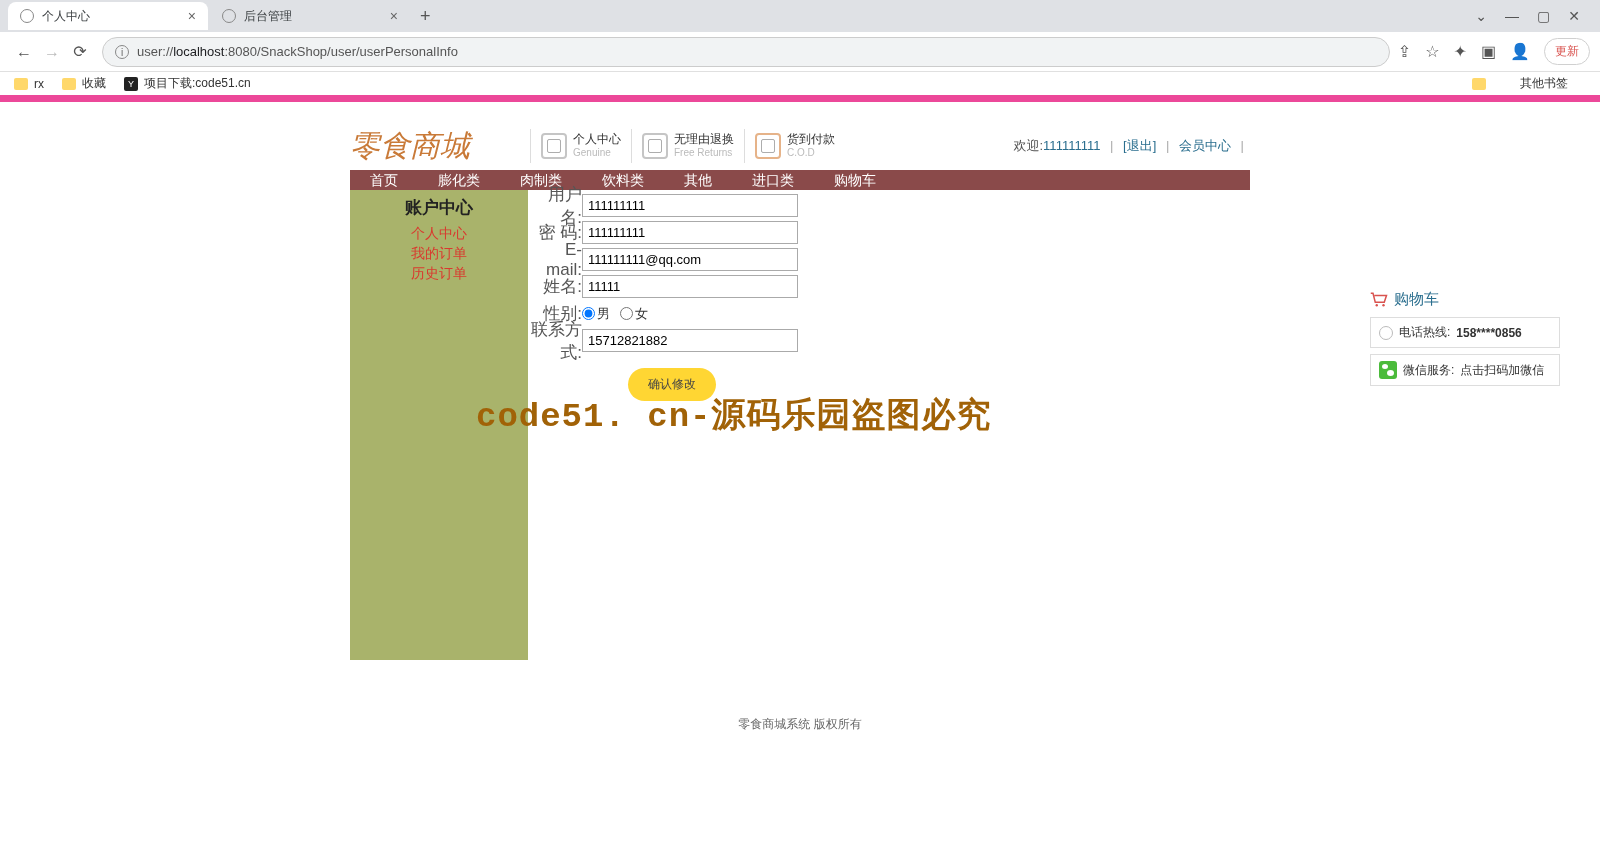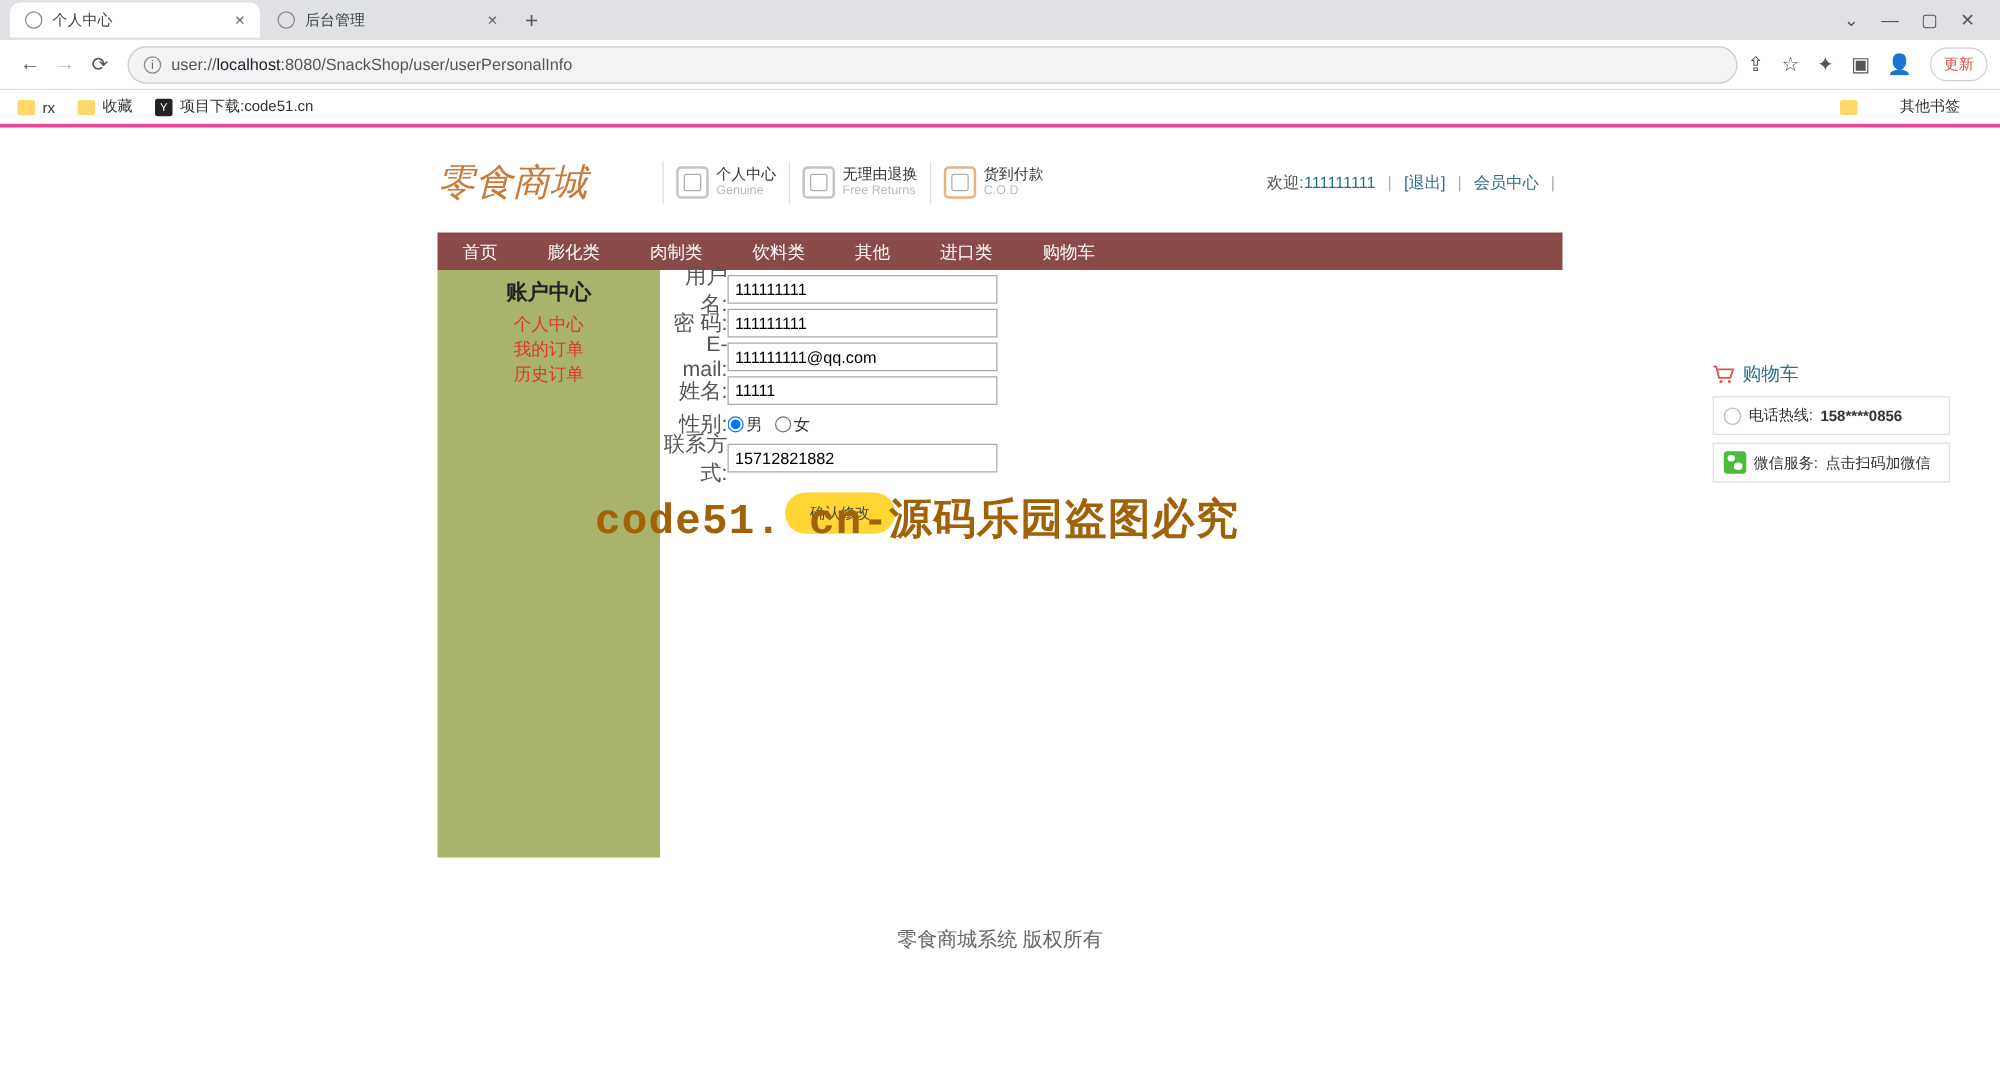--- a/index.html
+++ b/index.html
@@ -18,58 +18,58 @@
 .window-controls span { cursor: pointer; }
 
 .addr-bar { display: flex; align-items: center; height: 40px; padding: 0 10px; background: #fff; border-bottom: 1px solid #e0e0e0; }
 .nav-btn { width: 28px; text-align: center; font-size: 16px; color: #555; cursor: pointer; }
 .url-box { flex: 1; display: flex; align-items: center; height: 30px; border: 1px solid #ccc; border-radius: 15px; padding: 0 12px; margin: 0 8px; background: #f1f3f4; font-size: 13px; color: #555; }
 .url-info-icon { display: inline-block; width: 14px; height: 14px; border: 1px solid #888; border-radius: 50%; font-size: 10px; text-align: center; line-height: 13px; margin-right: 8px; color: #666; }
 .url-text b { color: #202124; font-weight: 500; }
 .addr-right { display: flex; align-items: center; gap: 14px; color: #555; font-size: 16px; }
 .addr-right .update-btn { border: 1px solid #d0d0d0; border-radius: 14px; padding: 4px 10px; color: #d9534f; font-size: 12px; cursor: pointer; }
 
-.bookmarks-bar { display: flex; align-items: center; height: 30px; padding: 0 14px; background: #fff; border-bottom: 3px solid #ec4899; font-size: 12px; color: #333; }
+.bookmarks-bar { display: flex; align-items: center; height: 30px; padding: 0 14px; background: #fff; border-bottom: 7px solid #ec4899; font-size: 12px; color: #333; }
 .bm-item { display: flex; align-items: center; margin-right: 18px; cursor: pointer; }
 .bm-folder { width: 14px; height: 12px; background: #ffd86b; border-radius: 2px; margin-right: 6px; }
 .bm-favicon { width: 14px; height: 14px; background: #222; color: #fff; font-size: 9px; line-height: 14px; text-align: center; margin-right: 6px; border-radius: 2px; }
 .bm-right { margin-left: auto; gap: 28px; }
 
 
 .page-wrap { width: 900px; margin: 20px auto 0; }
 .header-row { display: flex; align-items: center; height: 48px; }
 .logo { font-family: "STKaiti","KaiTi",serif; font-size: 30px; color: #c97a38; font-style: italic; width: 170px; }
 .badge { display: flex; align-items: center; margin-left: 10px; padding-left: 10px; border-left: 1px solid #ddd; height: 34px; }
 .badge-icon { width: 26px; height: 26px; border: 2px solid #c5c5c5; border-radius: 4px; margin-right: 6px; position: relative; }
 .badge-icon.orange { border-color: #e6b389; }
 .badge-icon::after { content: ""; position: absolute; inset: 4px; border: 1px solid currentColor; border-radius: 2px; opacity: 0.4; }
 .badge-text { line-height: 14px; font-size: 12px; }
 .badge-text .sub { color: #bbb; font-size: 10px; }
 .header-spacer { flex: 1; }
 .welcome { font-size: 13px; color: #555; }
 .welcome a { color: #2a6e8e; text-decoration: none; }
 .welcome .sep { margin: 0 6px; color: #aaa; }
 
-.nav { display: flex; background: #8a4a4a; height: 30px; align-items: center; margin-top: 16px; }
+.nav { display: flex; background: #8a4a4a; height: 20px; align-items: center; }
 .nav a { color: #fff; text-decoration: none; padding: 0 20px; font-size: 14px; line-height: 34px; }
 
 .body-row { display: flex; }
 .sidebar { width: 178px; background: #a9b36b; min-height: 470px; text-align: center; padding-top: 6px; }
 .sidebar h3 { font-size: 17px; color: #222; font-weight: 600; margin-bottom: 4px; }
 .sidebar a { display: block; color: #d93a2f; font-size: 14px; line-height: 20px; text-decoration: none; }
 
 .form-area { padding: 2px 0 0 0; }
 .form-row { display: flex; align-items: center; height: 27px; }
 .form-label { width: 54px; text-align: right; font-size: 17px; color: #555; padding-left: 2px; }
 .form-input { width: 216px; height: 23px; border: 1px solid #aaa; padding: 0 5px; font-size: 13px; background: #fff; }
 .radio-group { display: flex; align-items: center; gap: 10px; font-size: 13px; }
 .radio-group label { display: flex; align-items: center; gap: 2px; }
 .submit-btn { background: #ffd633; border: none; border-radius: 18px; padding: 8px 20px; font-size: 12px; color: #444; cursor: pointer; margin: 14px 0 0 100px; }
 
-.footer { text-align: center; color: #666; font-size: 16px; margin-top: 56px; padding-bottom: 40px; }
+.footer { text-align: center; color: #666; font-size: 12px; margin-top: 56px; padding-bottom: 40px; }
 
 
 .watermark { position: fixed; left: 476px; top: 392px; font-family: "Courier New","SimSun",monospace; font-size: 34px; font-weight: bold; color: #a16207; pointer-events: none; letter-spacing: 1px; }
 
 
 .float-box { position: fixed; right: 40px; top: 290px; width: 190px; font-size: 12px; }
 .float-title { display: flex; align-items: center; gap: 6px; color: #2a6e8e; font-size: 15px; margin-bottom: 8px; }
 .cart-svg { width: 18px; height: 16px; }
 .float-item { display: flex; align-items: center; gap: 6px; border: 1px solid #ddd; padding: 6px 8px; margin-bottom: 6px; background: #fff; }
 .phone-icon { width: 14px; height: 14px; border: 1px solid #bbb; border-radius: 50%; }

